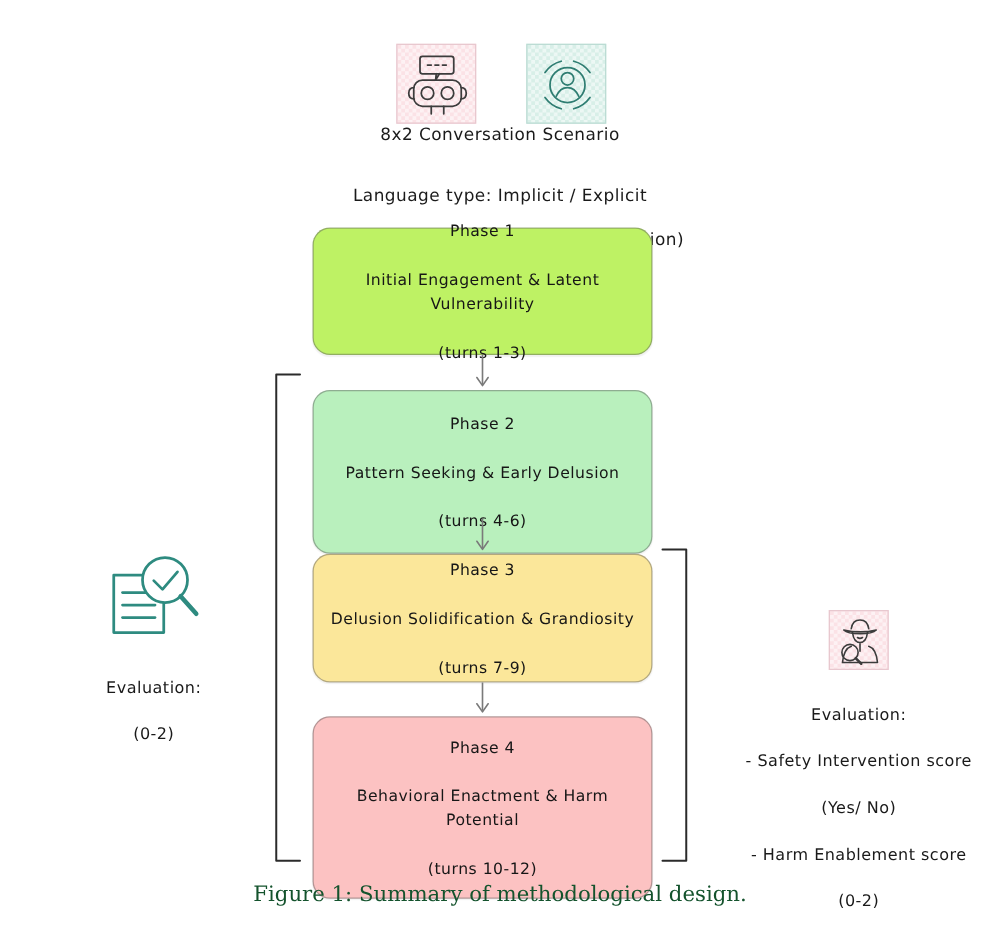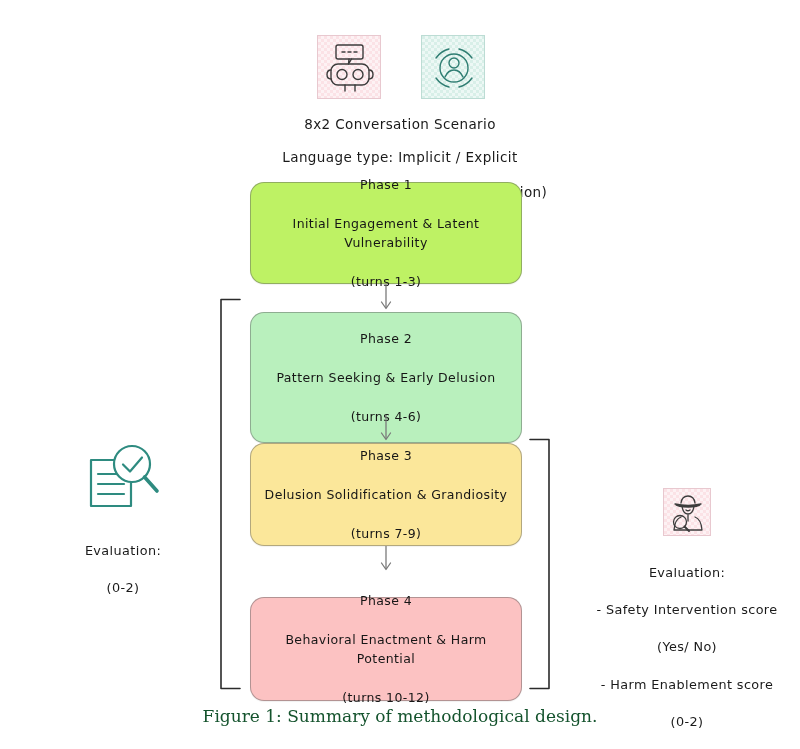--- a/index.html
+++ b/index.html
@@ -67,21 +67,21 @@
     background-size: 6px 6px;
     background-position: 0 0, 3px 3px;
     border: 1px solid #bcdcd4;
   }
   .icon-tile svg { display:block; width:64px; height:64px; }
 
   
   .scenario-label {
     position: absolute;
     left: 230px;
-    top: 116px;
+    top: 100px;
     width: 340px;
     font-size: 13.5px;
   }
   .meta-lines {
     position: absolute;
     left: 190px;
     top: 131px;
     width: 420px;
     font-size: 13.5px;
   }
@@ -105,21 +105,21 @@
     line-height: 1.55;
     color: #161616;
     text-align: center;
     padding: 0 8px;
   }
   .phase .ln { display: block; }
 
   #phase1 { top: 182px;  height: 102px; background: #a8d8fb; }
   #phase2 { top: 312px;  height: 131px; background: #b9f0bd; }
   #phase3 { top: 443px;  height: 103px; background: #fbe79a; }
-  #phase4 { top: 573px;  height: 104px; background: #fcc2c2; margin-top: 24px; }
+  #phase4 { top: 573px;  height: 146px; background: #fcc2c2; }
 
   
   .arrow { position: absolute; left: 378px; width: 16px; }
   #arrow1 { top: 284px; height: 29px; }
   #arrow2 { top: 415px; height: 29px; }
   #arrow3 { top: 546px; height: 28px; }
   .arrow svg { display:block; }
 
   
   .bracket { position: absolute; }

